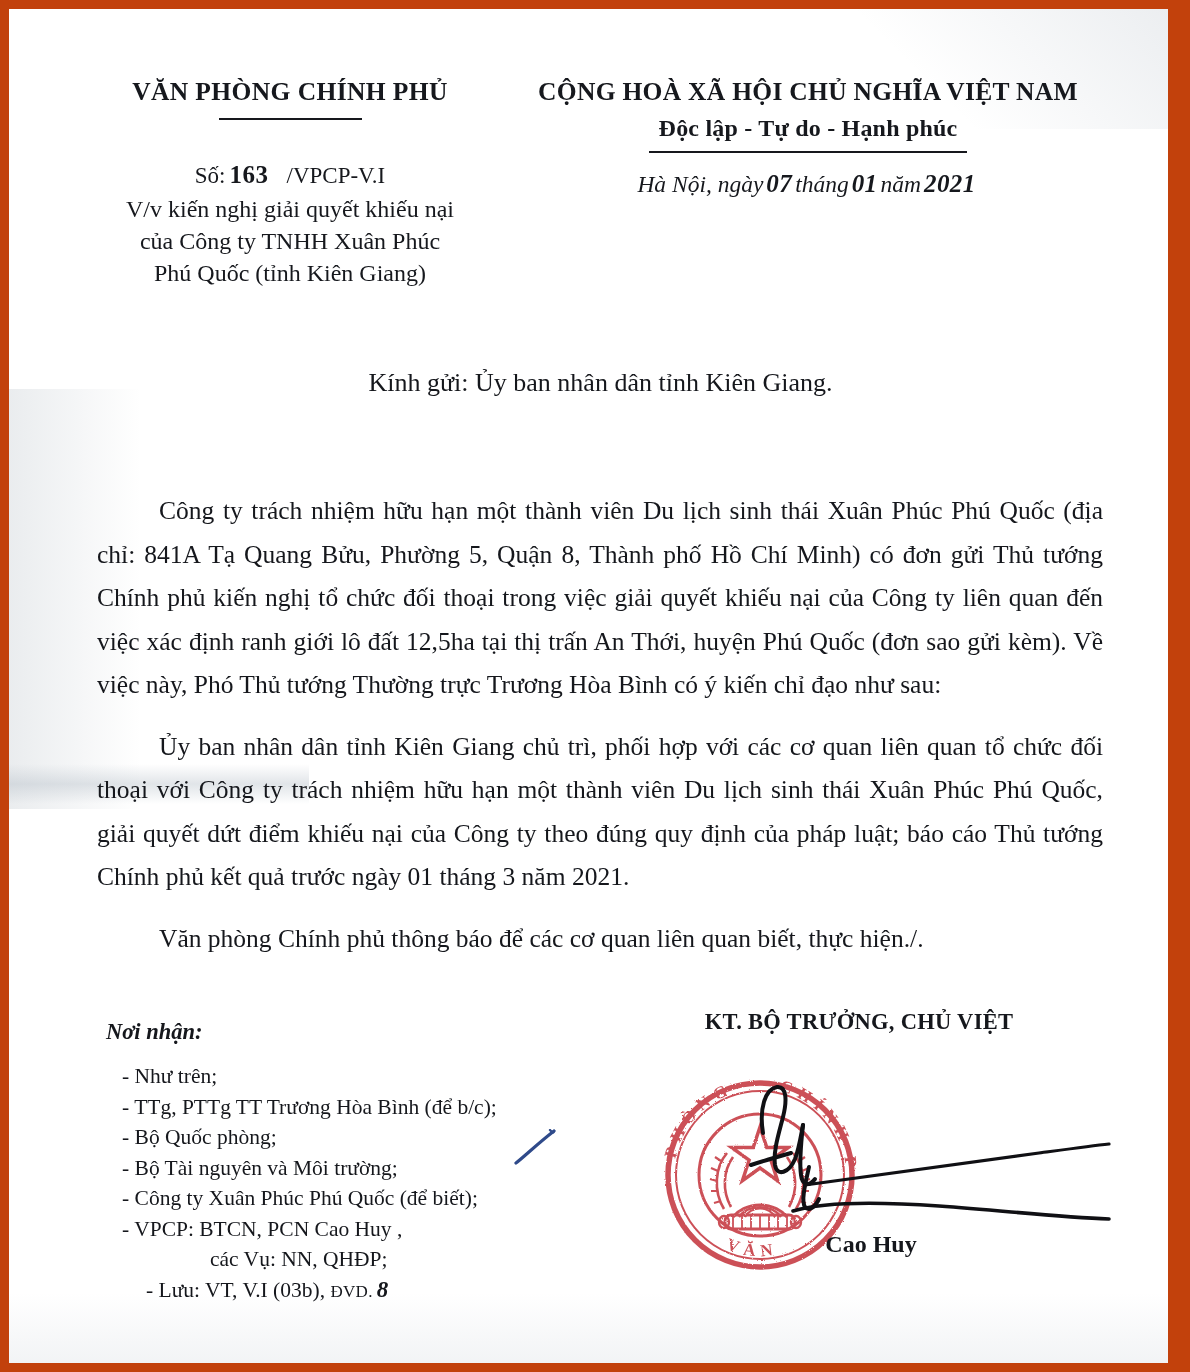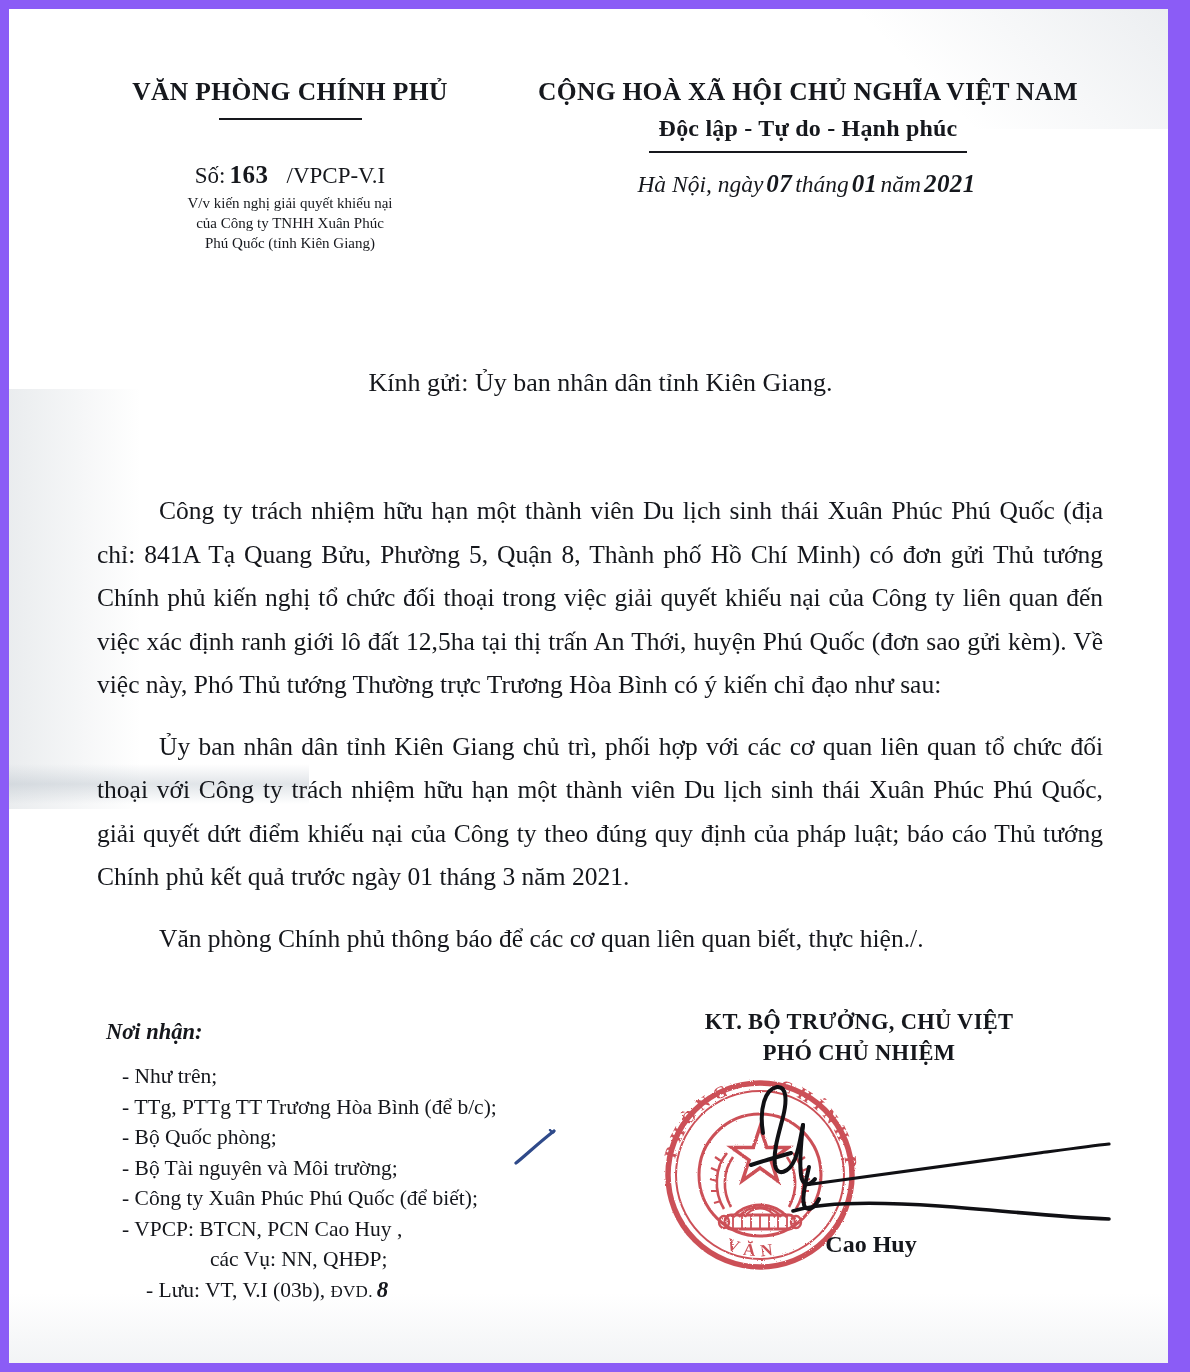--- a/index.html
+++ b/index.html
@@ -13,21 +13,21 @@
     overflow: hidden;
     font-family: "Liberation Serif", "DejaVu Serif", serif;
   }
 
   
   #page-frame {
     position: relative;
     width: 1190px;
     height: 1372px;
     box-sizing: border-box;
-    background: #8b5cf6;
+    background: #c2410c;
     padding: 9px 22px 9px 9px;
   }
   #page-sheet {
     position: relative;
     width: 100%;
     height: 100%;
     background: #ffffff;
     box-sizing: border-box;
     overflow: hidden;
   }
@@ -95,21 +95,21 @@
   }
   .so-number {
     font-weight: bold;
     font-size: 25px;
     padding: 0 6px 0 4px;
     letter-spacing: 0.5px;
   }
   .so-suffix { padding-left: 12px; }
   .subject {
     margin-top: 5px;
-    font-size: 15px;
+    font-size: 24px;
     line-height: 1.32;
     color: #16181d;
     text-align: center;
   }
 
   .hdr-right {
     position: absolute;
     left: 492px;
     top: 0;
     width: 614px;
@@ -357,21 +357,20 @@
         </ul>
 
         <svg class="check-mark" viewBox="0 0 46 40">
           <path d="M2 34 C 10 28, 22 16, 40 2" stroke="#2f4a8a" stroke-width="3.2" fill="none" stroke-linecap="round"></path>
           <path d="M36 1 C 38 3, 39 5, 40 2" stroke="#2f4a8a" stroke-width="2.4" fill="none" stroke-linecap="round"></path>
         </svg>
       </div>
 
       <div class="signature-block">
         <div class="sign-title">KT. BỘ TRƯỞNG, CHỦ VIỆT</div>
-        <div class="sign-subtitle">PHÓ CHỦ NHIỆM</div>
 
         <div class="seal-wrap">
           <svg viewBox="0 0 320 230" width="320" height="230">
             <defs>
               <path id="rimTop" d="M 45,118 A 86,86 0 0 1 217,118"></path>
               <path id="rimBot" d="M 50,118 A 81,81 0 0 0 212,118"></path>
               <filter id="rough">
                 <feTurbulence type="fractalNoise" baseFrequency="0.9" numOctaves="3" result="n"></feTurbulence>
                 <feDisplacementMap in="SourceGraphic" in2="n" scale="2.2"></feDisplacementMap>
               </filter>

